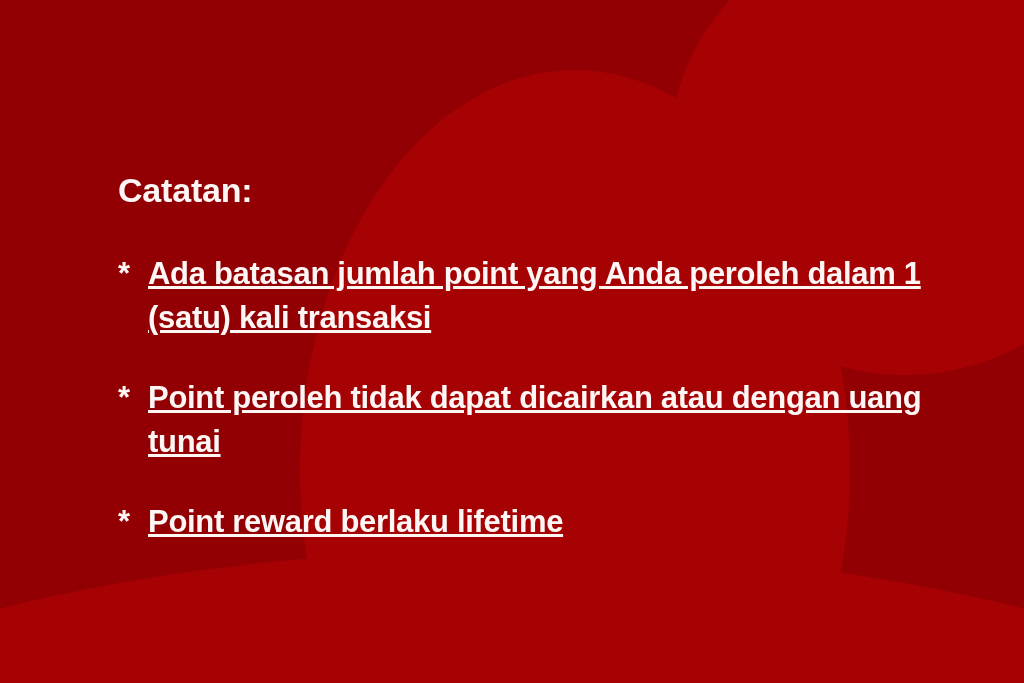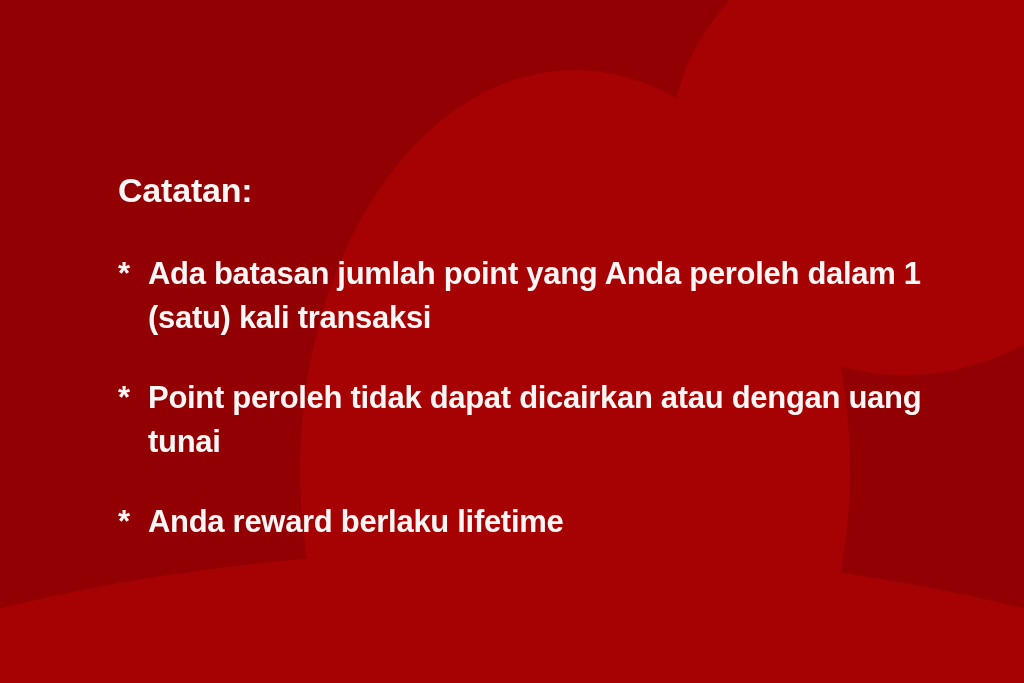--- a/index.html
+++ b/index.html
@@ -91,20 +91,21 @@
     display: inline-block;
     width: 26px;
     color: #fdf6f5;
     font-size: 31px;
     font-weight: bold;
     line-height: 1.42;
   }
 
   .note-text {
     display: block;
+    text-decoration: underline;
   }
 </style>
 </head>
 <body>
 
 <div id="banner">
 
   <div class="bg-layer">
     <svg class="bg-svg" viewBox="0 0 1024 683" preserveAspectRatio="none">
       <rect x="0" y="0" width="1024" height="683" fill="#920003"></rect>
@@ -125,18 +126,18 @@
         <span class="note-text">Ada batasan jumlah point yang Anda peroleh dalam 1 (satu) kali transaksi</span>
       </li>
 
       <li class="note-item">
         <span class="note-bullet">*</span>
         <span class="note-text">Point peroleh tidak dapat dicairkan atau dengan uang tunai</span>
       </li>
 
       <li class="note-item">
         <span class="note-bullet">*</span>
-        <span class="note-text">Anda reward berlaku lifetime</span>
+        <span class="note-text">Point reward berlaku lifetime</span>
       </li>
 
     </ul>
   </div>
 </div>
 
 </body></html>

